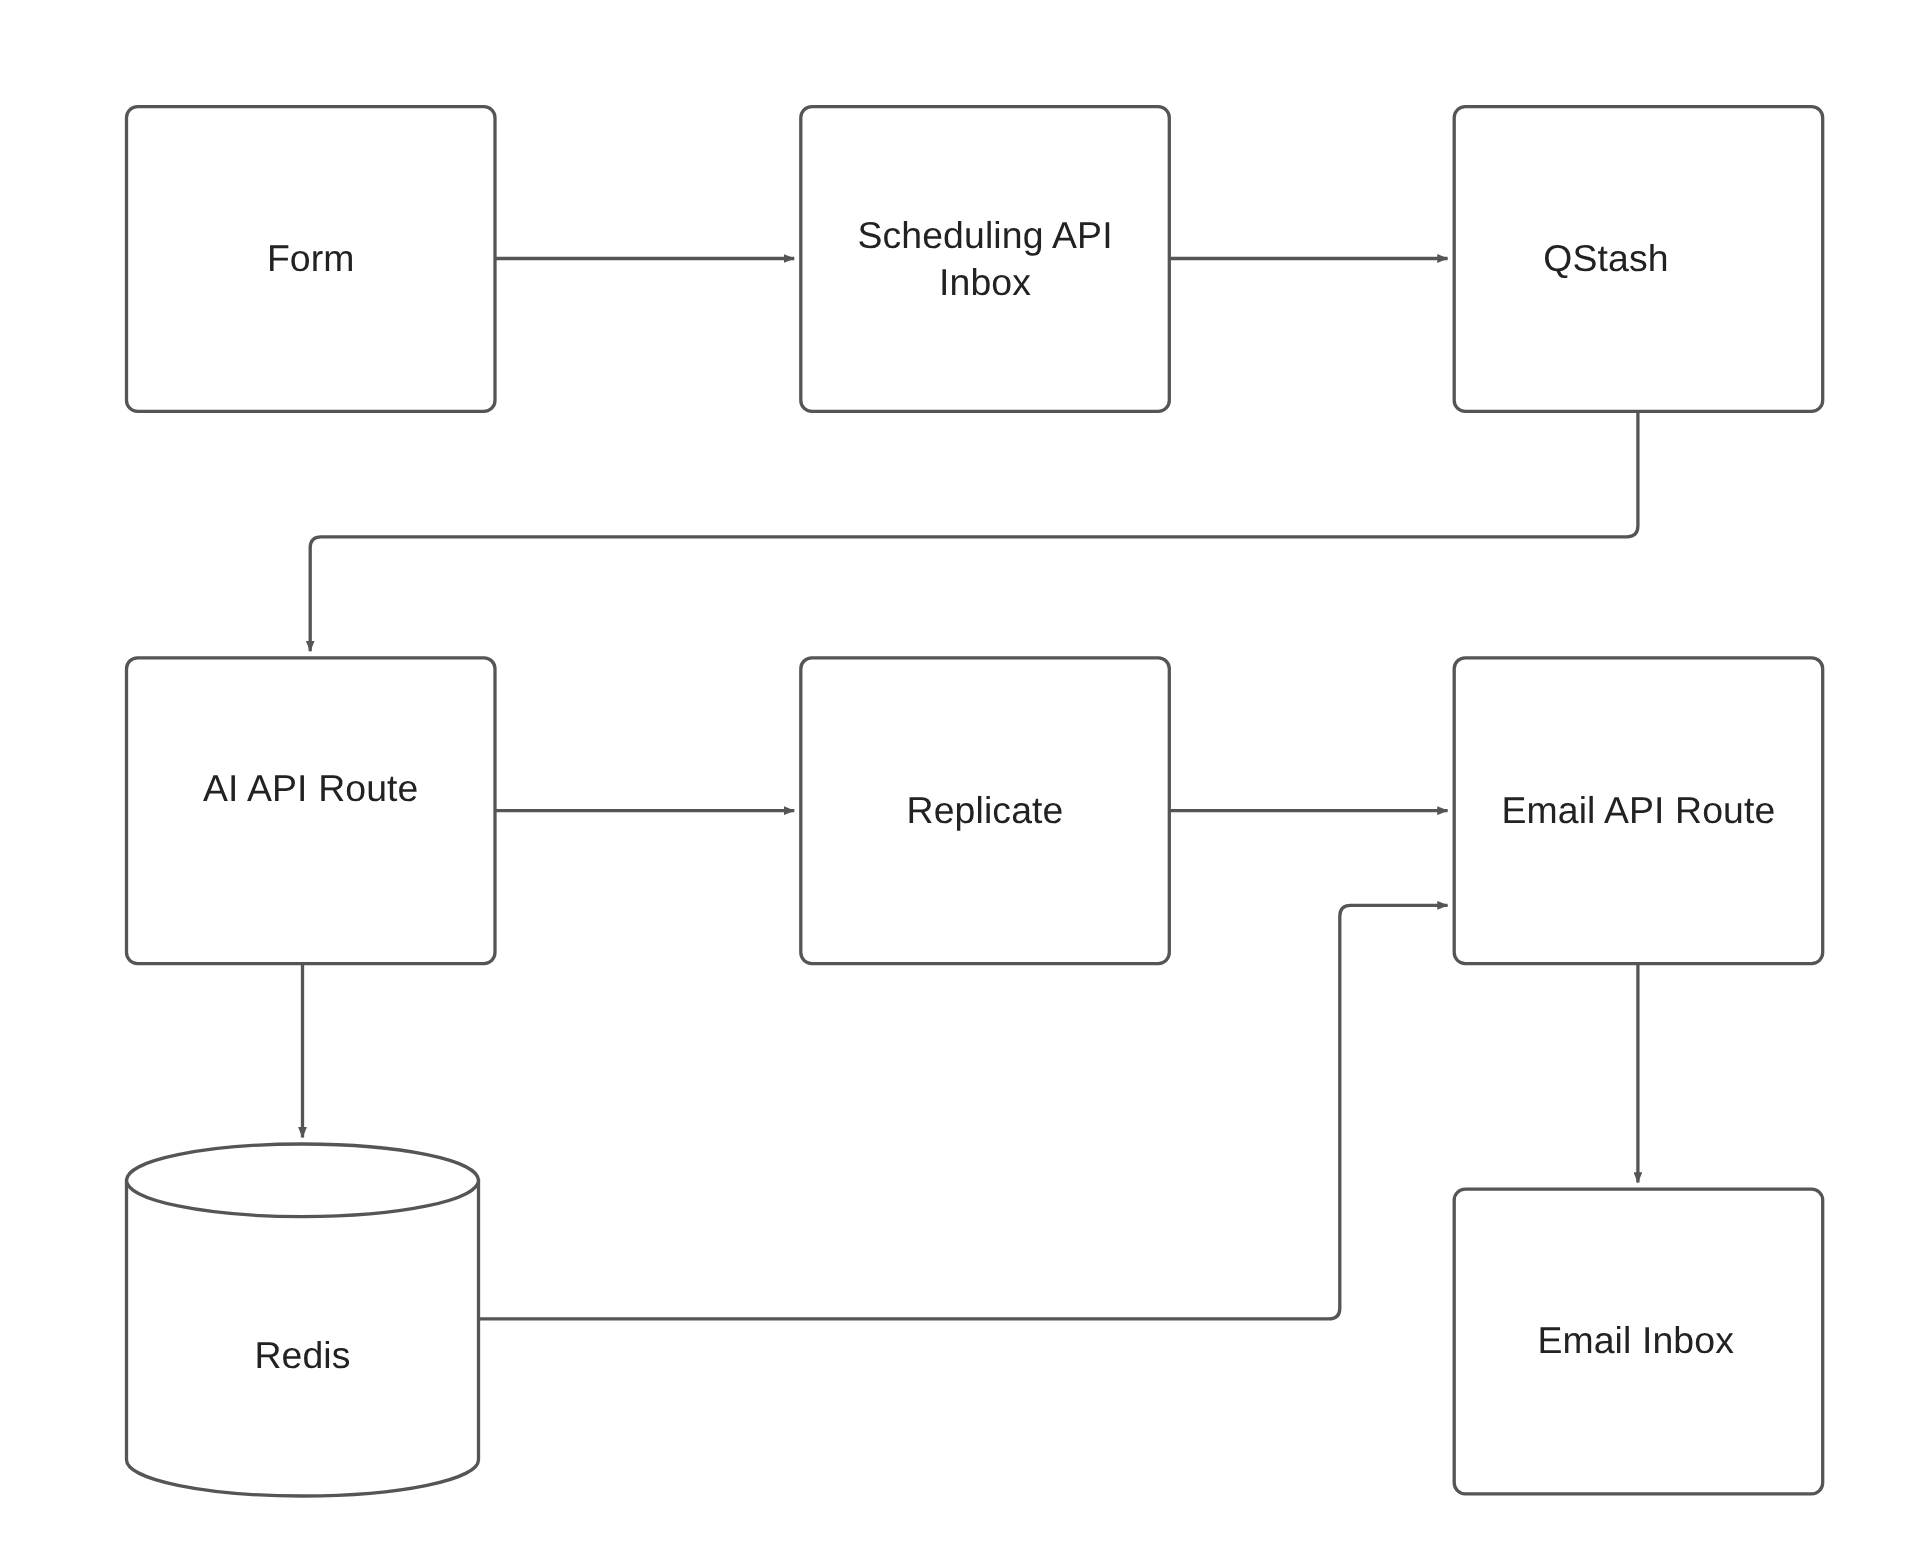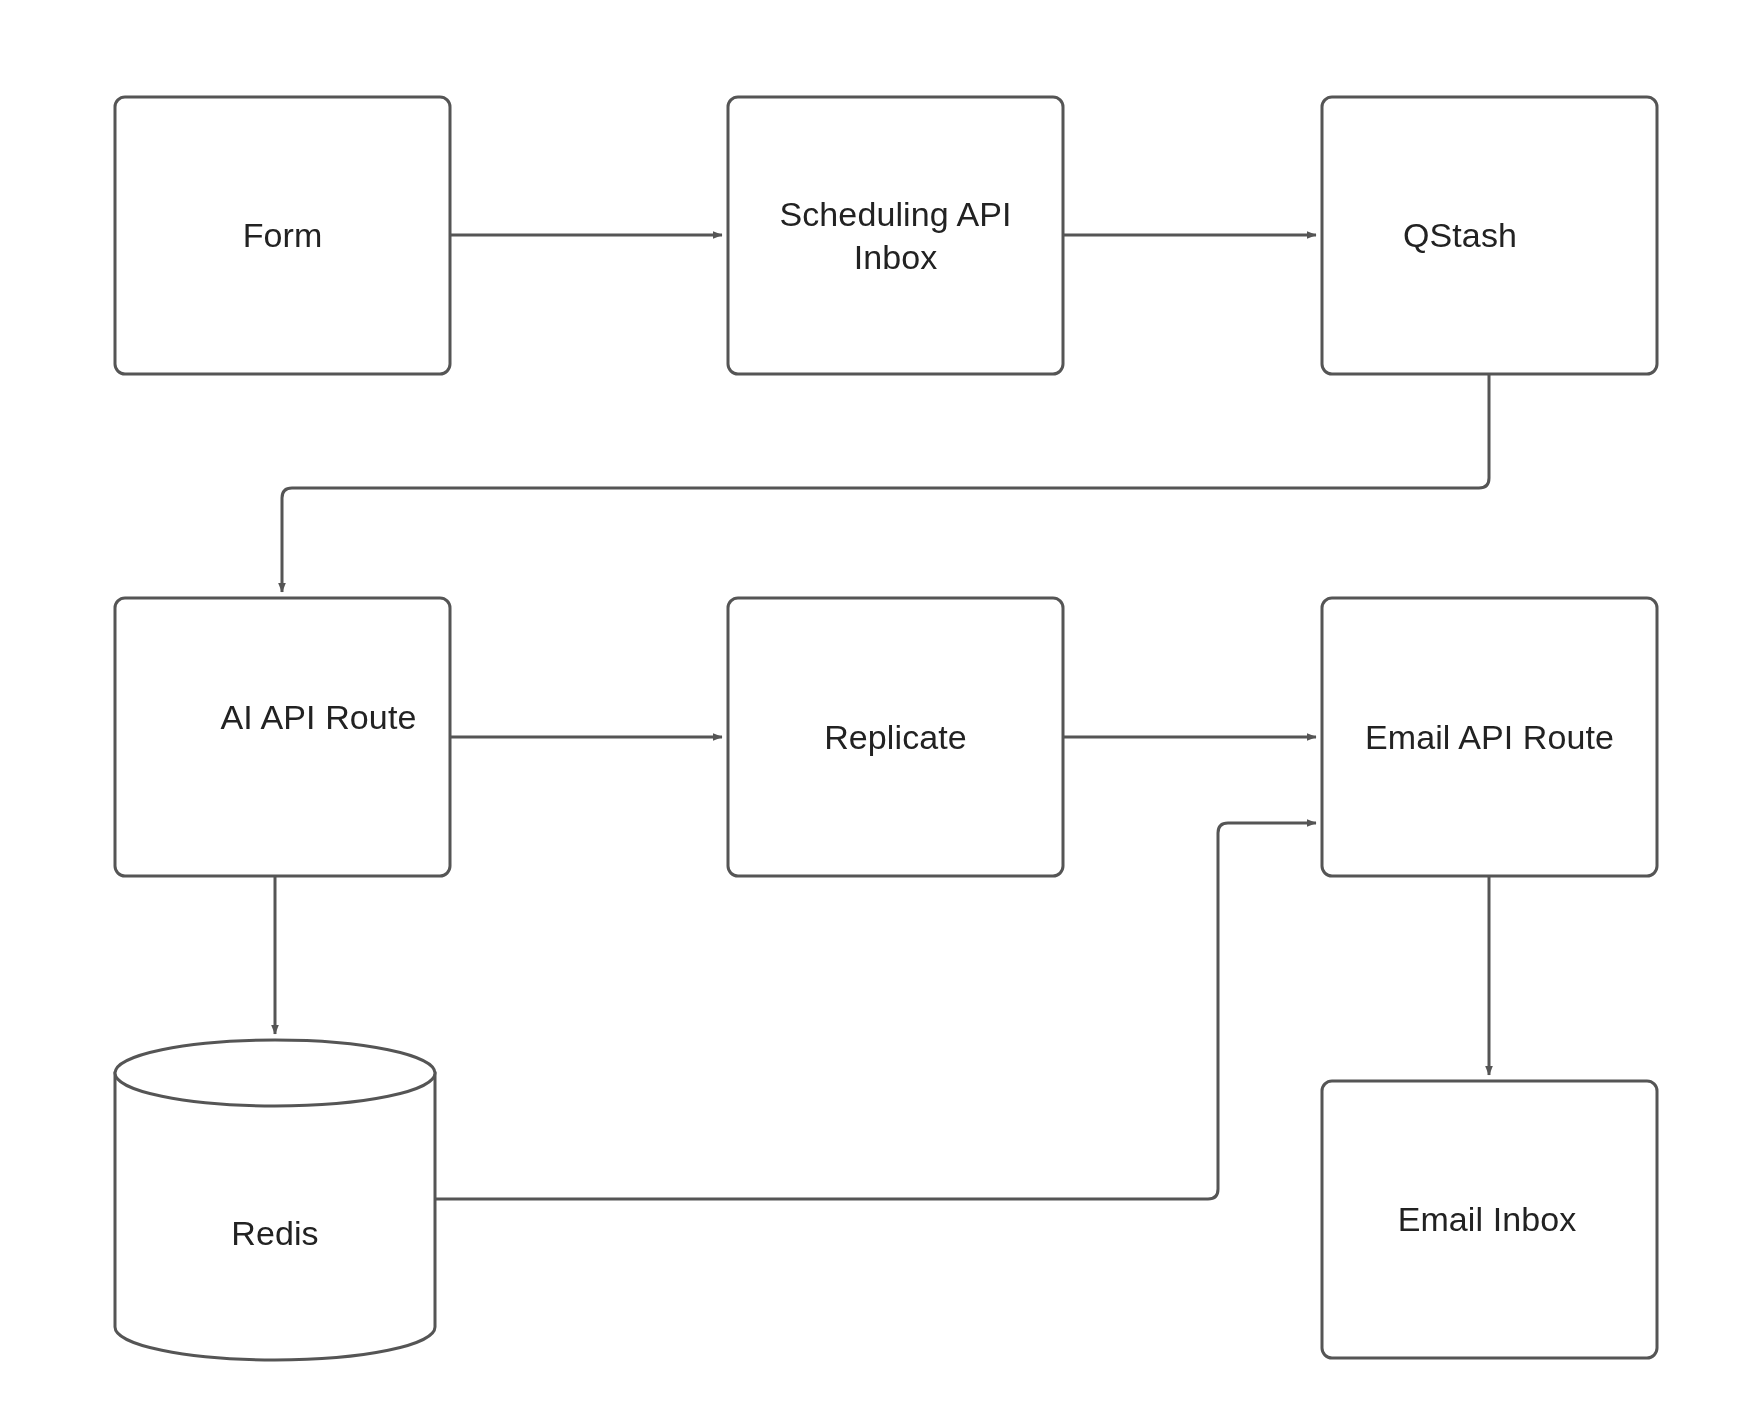--- a/index.html
+++ b/index.html
@@ -121,21 +121,21 @@
 
   </svg>
 
   <div class="node-label" style="left:115px; top:97px; width:335px; height:277px;">Form</div>
 
   <div class="node-label" style="left:728px; top:97px; width:335px; height:277px;">Scheduling API
 Inbox</div>
 
   <div class="node-label" style="left:1322px; top:97px; width:276px; height:277px;">QStash</div>
 
-  <div class="node-label" style="left:115px; top:598px; width:335px; height:239px;padding-left:36px;">AI API Route</div>
+  <div class="node-label" style="left:115px; top:598px; width:335px; height:239px;">AI API Route</div>
 
   <div class="node-label" style="left:728px; top:598px; width:335px; height:278px;">Replicate</div>
 
   <div class="node-label" style="left:115px; top:1106px; width:320px; height:254px;">Redis</div>
 
   <div class="node-label" style="left:1322px; top:598px; width:335px; height:278px;">Email API Route</div>
 
   <div class="node-label" style="left:1322px; top:1081px; width:330px; height:277px;">Email Inbox</div>
 
 </div>

